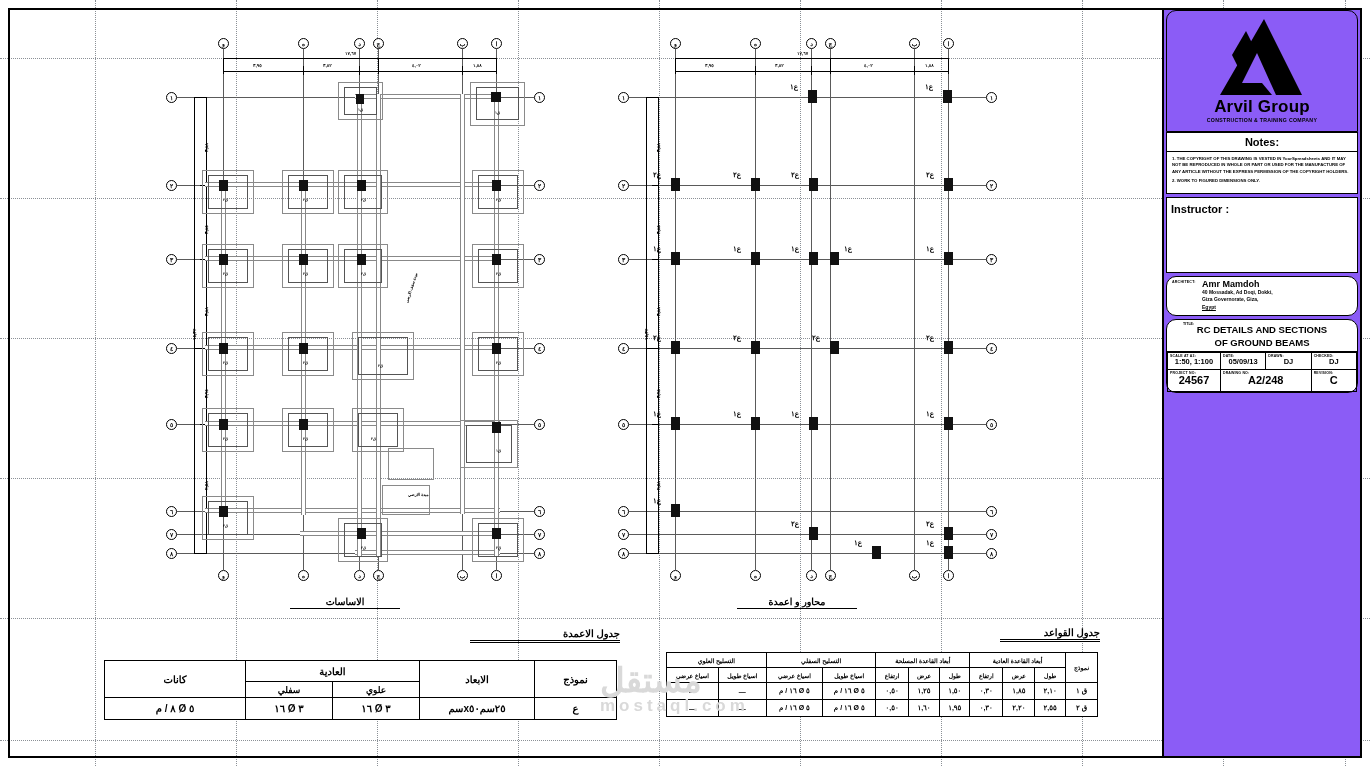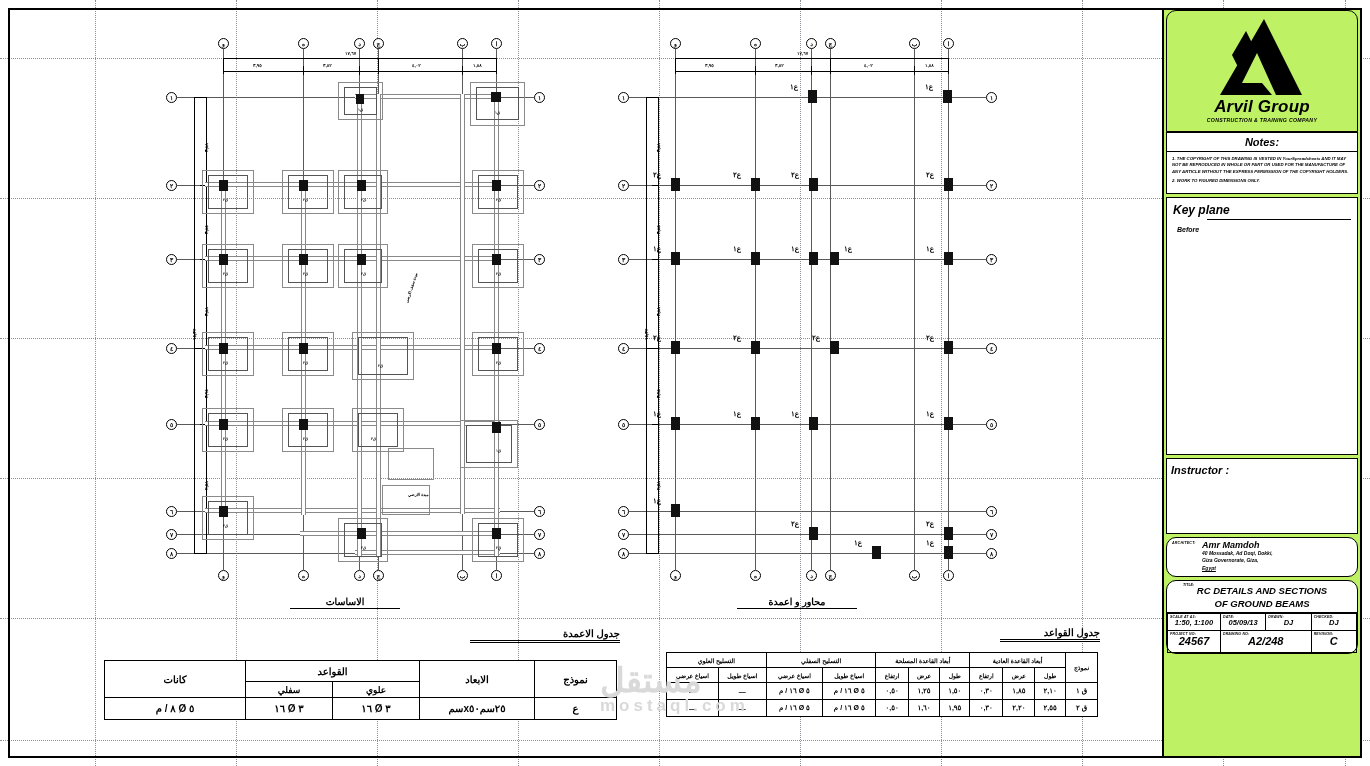--- a/index.html
+++ b/index.html
@@ -32,23 +32,23 @@
     position: absolute;
     left: 8px; top: 8px; right: 8px; bottom: 8px;
     border: 2px solid #000;
   }
 
   
   .titleblock {
     position: absolute;
     left: 1162px; top: 10px;
     width: 198px; height: 746px;
-    background: #bef264;
+    background: #8b5cf6;
     border-left: 2px solid #000;
-    display: flex; flex-direction: column; font-style: italic;
+    display: flex; flex-direction: column;
   }
   .tb-box {
     border: 1px solid #000;
     margin: 0 2px 3px 2px;
     background: #fff;
   }
   .tb-round { border-radius: 10px; }
 
   
   .logo-box { height: 122px; position: relative; border:1px solid #000; border-radius:10px 10px 0 0; margin:0 2px 0 2px; }
@@ -555,21 +555,21 @@
 
   <div class="tbl-title" style="left:470px; top:628px; width:150px;">
     <span class="dbl">جدول الاعمدة</span>
   </div>
 
   <table class="sched cols" style="left:104px; top:660px; width:513px;">
     <thead>
       <tr>
         <th rowspan="2" style="width:82px;">نموذج</th>
         <th rowspan="2" style="width:115px;">الابعاد</th>
-        <th colspan="2" style="width:175px;">القواعد</th>
+        <th colspan="2" style="width:175px;">العادية</th>
         <th rowspan="2" style="width:141px;">كانات</th>
       </tr>
       <tr>
         <th class="sub">علوي</th>
         <th class="sub">سفلي</th>
       </tr>
     </thead>
     <tbody>
       <tr>
         <td>ع</td>
@@ -656,25 +656,20 @@
     </div>
 
     <div class="tb-box" style="margin-top:0;">
       <div class="notes-head">Notes:</div>
       <div class="notes-body">
         <p>1. THE COPYRIGHT OF THIS DRAWING IS VESTED IN YourSpreadsheets AND IT MAY NOT BE REPRODUCED IN WHOLE OR PART OR USED FOR THE MANUFACTURE OF ANY ARTICLE WITHOUT THE EXPRESS PERMISSION OF THE COPYRIGHT HOLDERS.</p>
         <p>2. WORK TO FIGURED DIMENSIONS ONLY.</p>
       </div>
     </div>
 
-    <div class="tb-box keyplane-box">
-      <div class="kp-title">Key plane</div>
-      <div class="kp-rule"></div>
-      <div class="kp-before">Before</div>
-    </div>
 
     <div class="tb-box instructor-box">
       <div class="instructor-label">Instructor :</div>
     </div>
 
 
     <div class="tb-box tb-round party-box">
       <div class="party-row">
         <span class="party-tag">ARCHITECT:</span>
         <div class="party-name">Amr Mamdoh</div>

